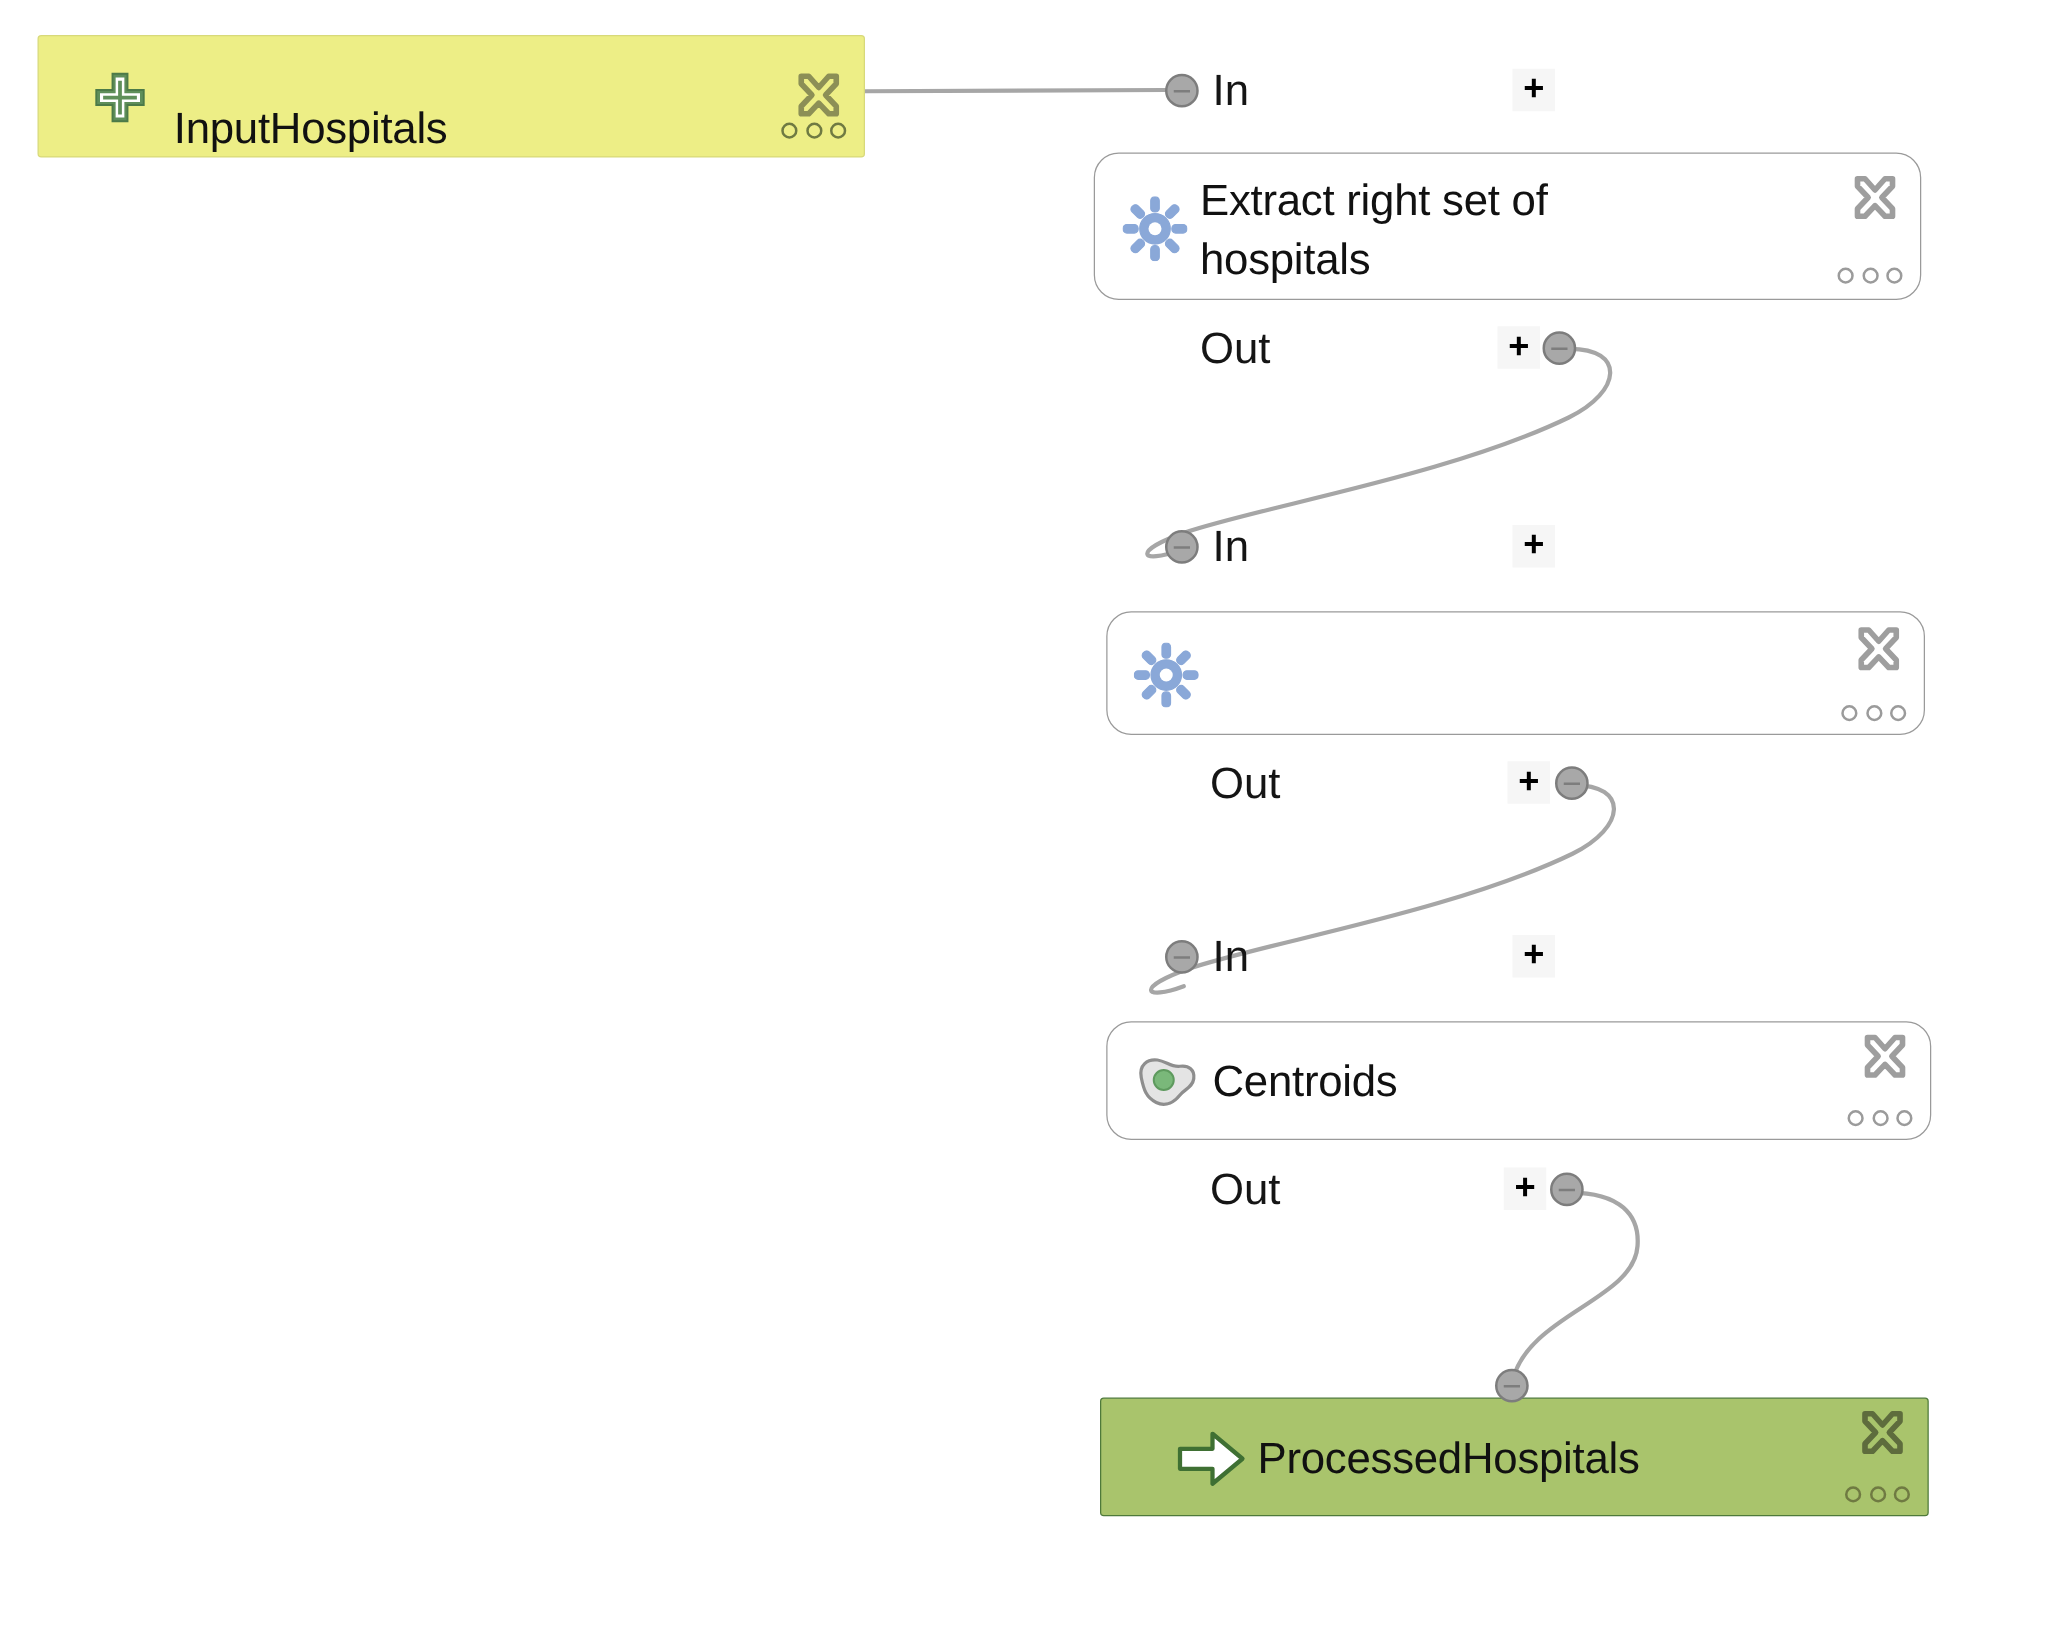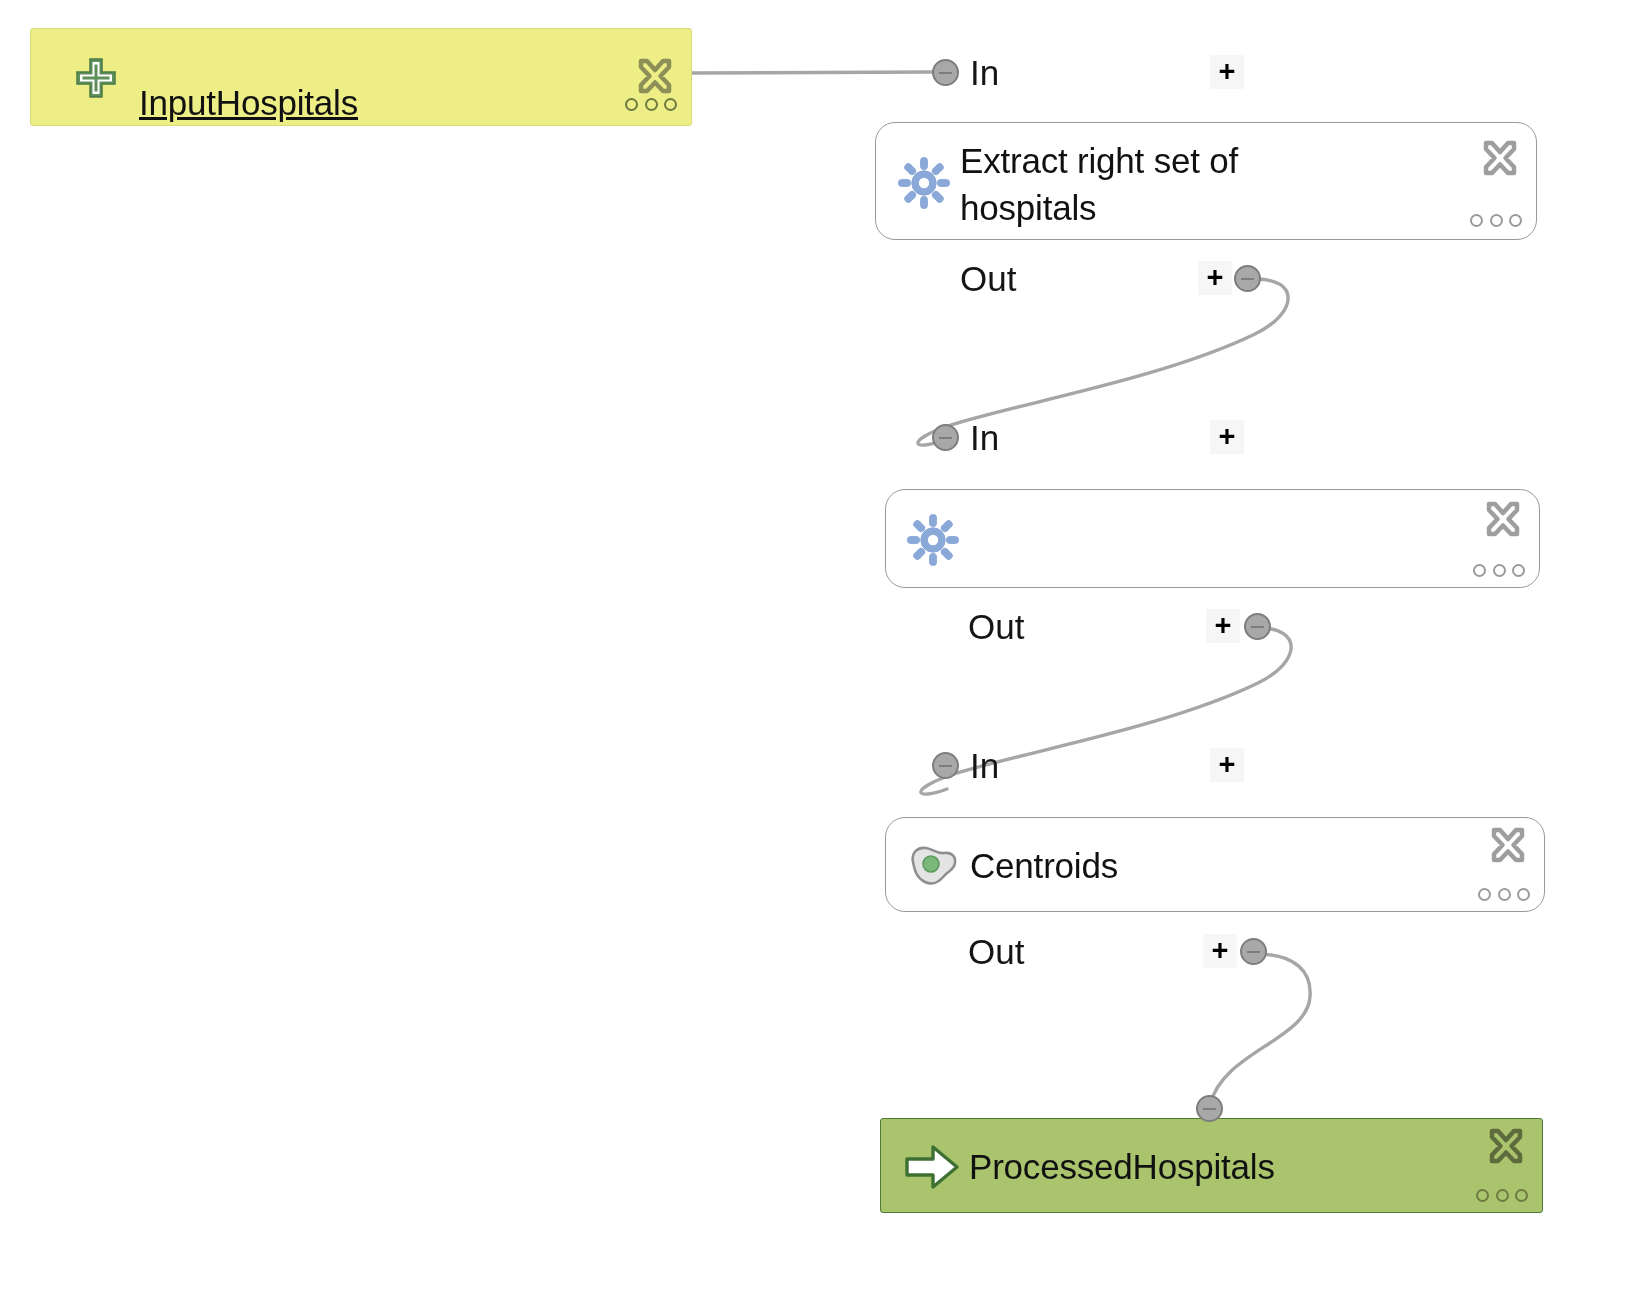--- a/index.html
+++ b/index.html
@@ -168,21 +168,21 @@
 
   <div class="node node-variable node-input" style="left:30px; top:28px; width:662px; height:98px;">
     <div class="node-body">
       <span class="node-icon" style="left:42px; top:26px; width:46px; height:46px;">
         <svg width="46" height="46" viewBox="0 0 46 46">
           <path d="M17 4 H29 V17 H42 V29 H29 V42 H17 V29 H4 V17 H17 Z" fill="#5f8f5a" stroke="#4c7a48" stroke-width="1.5"></path>
           <path d="M19.5 7 H26.5 V19.5 H39 V26.5 H26.5 V39 H19.5 V26.5 H7 V19.5 H19.5 Z" fill="#ffffff"></path>
           <path d="M21.5 9.5 H24.5 V21.5 H36.5 V24.5 H24.5 V36.5 H21.5 V24.5 H9.5 V21.5 H21.5 Z" fill="#5f8f5a"></path>
         </svg>
       </span>
-      <span class="node-label" style="left:108px; top:50px;text-decoration:underline;">InputHospitals</span>
+      <span class="node-label" style="left:108px; top:50px;">InputHospitals</span>
 
       <span class="corner-x" style="right:14px; top:26px;">
         <svg width="44" height="44" viewBox="0 0 44 44">
           <path d="M8 6 L14 6 L22 15 L30 6 L36 6 L36 12 L27.5 21 L36 30 L36 36 L30 36 L22 27.5 L14 36 L8 36 L8 30 L16.5 21 L8 12 Z" fill="none" stroke="#8c8f56" stroke-width="4.5" stroke-linejoin="round"></path>
         </svg>
       </span>
       <span class="corner-dots dots-olive" style="right:14px; bottom:12px;">
         <i></i>
           <i></i>
           <i></i>
@@ -315,21 +315,21 @@
   </div>
 
   <div class="port-row" style="left:968px; top:929px; width:320px;">
     <span class="port-label" style="margin-left:0px;">Out</span>
     <span class="plus-btn" style="left:235px; top:5px;">+</span>
     <span class="port-dot" style="left:272px; top:9px;"></span>
   </div>
 
   <span class="port-dot" style="position:absolute; left:1196px; top:1095px; z-index:5;"></span>
 
-  <div class="node node-variable node-output" style="left:880px; top:1118px; width:663px; height:95px;">
+  <div class="node node-variable node-output" style="left:880px; top:1118px; width:663px; height:95px;padding-left:37px;">
     <div class="node-body">
       <span class="node-icon" style="left:22px; top:24px; width:58px; height:48px;">
         <svg width="58" height="48" viewBox="0 0 58 48">
           <path d="M4 16 H30 V4 L54 24 L30 44 V32 H4 Z" fill="#ffffff" stroke="#3f7033" stroke-width="3.4" stroke-linejoin="round"></path>
         </svg>
       </span>
       <span class="node-label" style="left:88px; top:24px;">ProcessedHospitals</span>
 
       <span class="corner-x" style="right:14px; top:6px;">
         <svg width="44" height="44" viewBox="0 0 44 44">

